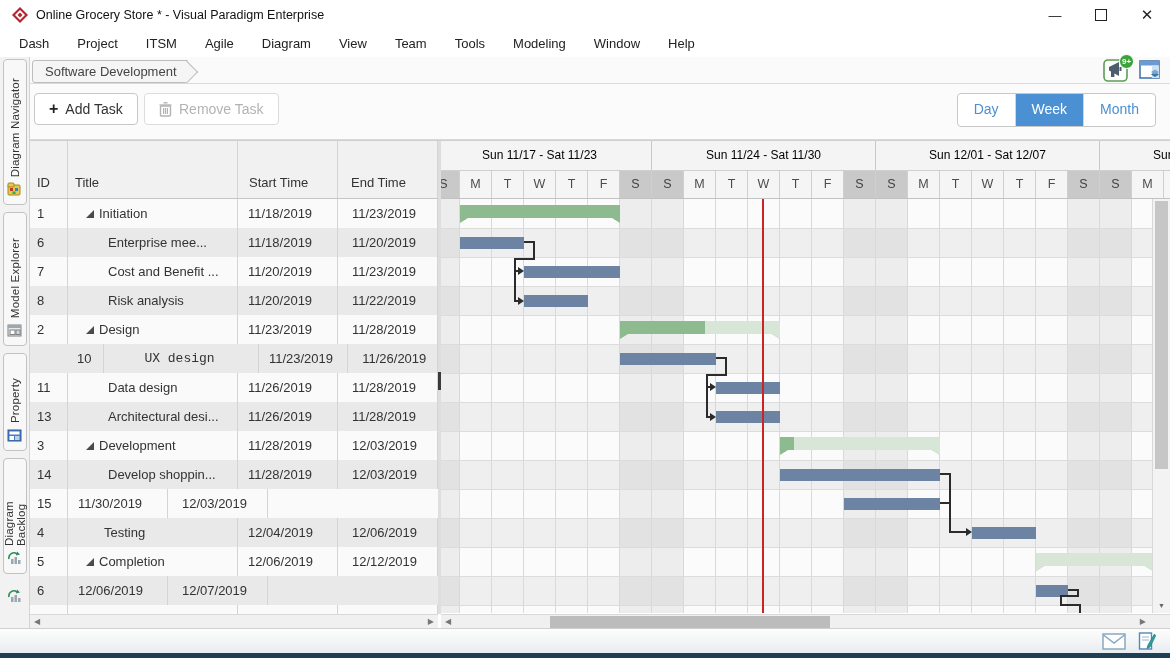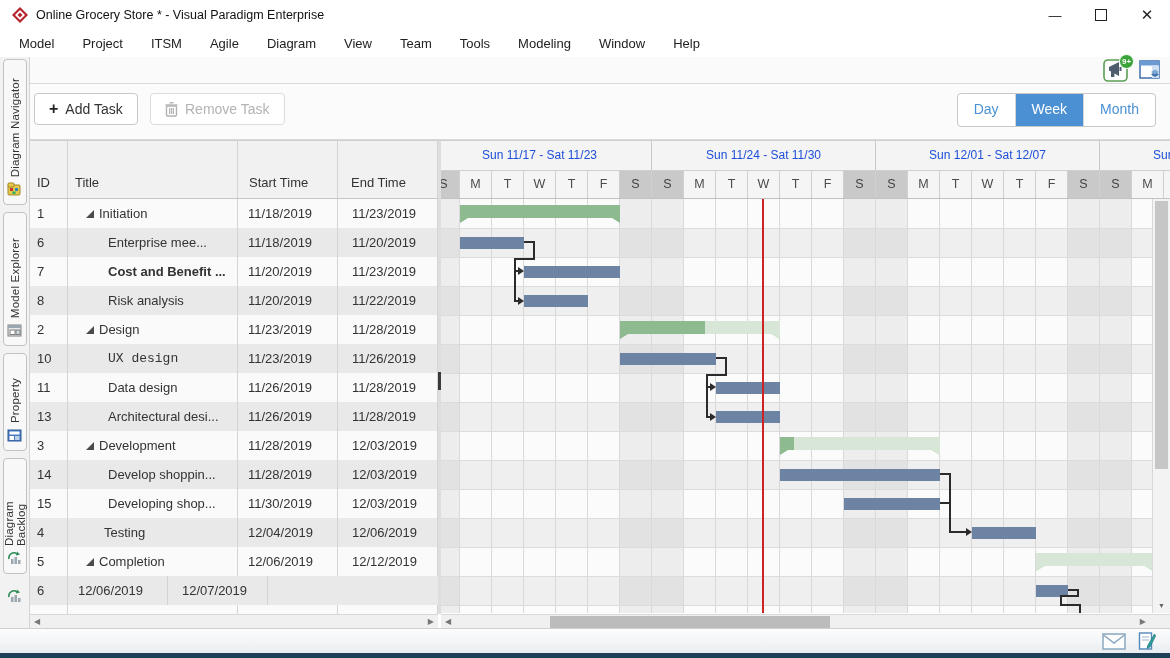--- a/index.html
+++ b/index.html
@@ -25,40 +25,40 @@
   
   .tabbar{position:absolute;left:0;top:0;width:100%;height:27px;background:#fafafa;border-bottom:1px solid #dadada;box-sizing:border-box;}
   .doc-tab{position:absolute;left:2px;top:3px;height:21px;line-height:21px;padding:0 10px 0 12px;background:#f5f5f5;border:1px solid #bdbdbd;border-radius:3px 0 0 3px;font-size:13px;color:#444;}
   .doc-tab::after{content:"";position:absolute;right:-8.5px;top:2.6px;width:14.8px;height:14.8px;background:#f5f5f5;border-top:1px solid #bdbdbd;border-right:1px solid #bdbdbd;transform:rotate(45deg);}
   .tab-icons{position:absolute;right:8px;top:1px;display:flex;gap:10px;align-items:center;}
   .icon-btn{position:relative;display:flex;}
   .badge{position:absolute;right:-5px;top:-4px;width:13px;height:13px;border-radius:50%;background:#3aa33a;border:1px solid #fff;color:#fff;font-size:8px;font-weight:bold;display:flex;align-items:center;justify-content:center;}
   
   .toolbar{position:absolute;left:0;top:27px;width:100%;height:56px;background:#fbfbfb;border-bottom:1px solid #d9d9d9;box-sizing:border-box;}
   .btn{position:absolute;top:9px;height:32px;border:1px solid #c8c8c8;border-radius:4px;background:#fff;font-size:14px;color:#333;display:flex;align-items:center;gap:7px;padding:0 14px;box-sizing:border-box;}
-  .btn.disabled{color:#b3b3b3;border-color:#dcdcdc;margin-left:6px;}
+  .btn.disabled{color:#b3b3b3;border-color:#dcdcdc;}
   .plus{font-size:16px;font-weight:bold;color:#222;}
   .seg{position:absolute;right:14px;top:9px;height:32px;border:1px solid #c8c8c8;border-radius:4px;background:#fff;display:flex;overflow:hidden;}
   .seg-btn{padding:0 16px;line-height:30px;font-size:14px;color:#4a90d2;border-left:1px solid #d5d5d5;}
   .seg-btn:first-child{border-left:none;}
   .seg-btn.active{background:#4a90d2;color:#fff;}
   
   .panel{position:absolute;left:0;top:83px;width:1140px;height:488px;background:#fff;border-top:1px solid #cfcfcf;box-sizing:border-box;}
   .tbl-header{position:absolute;left:0;top:0;width:408px;height:58px;background:#f1f1f1;border-bottom:1px solid #c6c6c6;box-sizing:border-box;display:flex;}
   .hcell{box-sizing:border-box;border-right:1px solid #d4d4d4;display:flex;align-items:flex-end;padding:0 0 8px 7px;font-size:13px;color:#333;}
   .tbl-rows{position:absolute;left:0;top:58px;width:408px;}
   .trow{display:flex;height:29px;box-sizing:border-box;}
   .trow.alt{background:#e9e9e9;} .trow.lite{background:#fafafa;}
   .tcell{box-sizing:border-box;border-right:1px solid #d4d4d4;line-height:29px;font-size:13px;color:#333;overflow:hidden;white-space:nowrap;display:flex;align-items:center;}
   .tri{width:0;height:0;border-left:8px solid transparent;border-bottom:8px solid #4a4a4a;margin-right:5px;flex:none;}
   .splitter{position:absolute;left:408px;top:0;width:3px;height:473px;background:#dedede;}
   .split-handle{position:absolute;left:408px;top:231px;width:3px;height:18px;background:#3a3a3a;}
   .chart{position:absolute;left:411px;top:0;width:729px;height:473px;overflow:hidden;}
   .week-row{position:absolute;left:0;top:0;width:100%;height:30px;background:#f4f4f4;border-bottom:1px solid #cfcfcf;box-sizing:border-box;}
-  .wcell{position:absolute;top:0;height:29px;line-height:29px;text-align:center;font-size:12px;color:#1d4ed8;border-right:1px solid #c8c8c8;box-sizing:border-box;overflow:hidden;}
+  .wcell{position:absolute;top:0;height:29px;line-height:29px;text-align:center;font-size:12px;color:#000000;border-right:1px solid #c8c8c8;box-sizing:border-box;overflow:hidden;}
   .day-row{position:absolute;left:0;top:30px;width:100%;height:28px;background:#f5f5f5;border-bottom:1px solid #c2c2c2;box-sizing:border-box;}
   .dcell{position:absolute;top:0;height:27px;line-height:27px;width:32px;text-align:center;font-size:12.5px;color:#4c4c4c;border-right:1px solid #cfcfcf;box-sizing:border-box;background:#f5f5f5;}
   .dcell.we{background:#c9c9c9;color:#424242;}
   .chart-body{position:absolute;left:0;top:58px;width:729px;height:414px;background:#fbfbfb;}
   .crow{position:absolute;left:0;width:100%;height:29px;}
   .crow.alt{background:#efefef;} .crow.lite{background:#fbfbfb;}
   .stripe{position:absolute;top:0;height:414px;background:rgba(90,90,90,0.085);}
   .vline{position:absolute;top:0;width:1px;height:414px;background:#d9d9d9;}
   .hline{position:absolute;left:0;width:100%;height:1px;background:#dcdcdc;}
   .bar{position:absolute;height:12px;}
@@ -94,21 +94,21 @@
     <div class="win-controls">
       <div class="win-btn">—</div>
       <div class="win-btn">
           <span class="max-glyph"></span>
         </div>
       <div class="win-btn" style="font-size:15px;">✕</div>
     </div>
   </div>
 
   <div class="menubar">
-      <div class="menu-item">Model</div>
+      <div class="menu-item">Dash</div>
       <div class="menu-item">Project</div>
       <div class="menu-item">ITSM</div>
       <div class="menu-item">Agile</div>
       <div class="menu-item">Diagram</div>
       <div class="menu-item">View</div>
       <div class="menu-item">Team</div>
       <div class="menu-item">Tools</div>
       <div class="menu-item">Modeling</div>
       <div class="menu-item">Window</div>
       <div class="menu-item">Help</div>
@@ -158,20 +158,21 @@
           <polygon points="10,0.5 13,3.5 9,4.5" fill="#2e8b57"></polygon>
           <rect x="4" y="8" width="2.5" height="5" fill="#9aa7b0"></rect>
           <rect x="7.5" y="6" width="2.5" height="7" fill="#9aa7b0"></rect>
           <rect x="11" y="9" width="2.5" height="4" fill="#9aa7b0"></rect>
         </svg></span>
     </div>
 
   <div class="main">
 
     <div class="tabbar">
+      <div class="doc-tab">Software Development</div>
       <div class="tab-icons">
         <div class="icon-btn">
           <svg width="26" height="24" viewBox="0 0 26 24">
               <rect x="1" y="2" width="23" height="21" rx="4" fill="#fff" stroke="#5a9e53" stroke-width="1.6"></rect>
               <polygon points="6,9 16,4 16,18 6,12.5" fill="#4e5d6b"></polygon>
               <rect x="8" y="12" width="3.4" height="7" fill="#4e5d6b"></rect>
               <rect x="16.5" y="9" width="2" height="4" fill="#4e5d6b"></rect>
             </svg>
           <span class="badge">9+</span>
         </div>
@@ -232,21 +233,21 @@
           <div class="trow alt">
             <div class="tcell" style="width: 38px; padding-left: 7px;">6</div>
             <div class="tcell" style="width: 170px; padding-left: 40px;">
               <span>Enterprise mee...</span>
             </div>
             <div class="tcell" style="width: 100px; padding-left: 10px;">11/18/2019</div>
             <div class="tcell" style="width: 100px; padding-left: 14px;">11/20/2019</div>
           </div>
           <div class="trow lite">
             <div class="tcell" style="width: 38px; padding-left: 7px;">7</div>
-            <div class="tcell" style="width: 170px; padding-left: 40px; font-weight: bold;">
+            <div class="tcell" style="width: 170px; padding-left: 40px;">
               <span>Cost and Benefit ...</span>
             </div>
             <div class="tcell" style="width: 100px; padding-left: 10px;">11/20/2019</div>
             <div class="tcell" style="width: 100px; padding-left: 14px;">11/23/2019</div>
           </div>
           <div class="trow alt">
             <div class="tcell" style="width: 38px; padding-left: 7px;">8</div>
             <div class="tcell" style="width: 170px; padding-left: 40px;">
               <span>Risk analysis</span>
             </div>
@@ -256,21 +257,21 @@
           <div class="trow lite">
             <div class="tcell" style="width: 38px; padding-left: 7px;">2</div>
             <div class="tcell" style="width: 170px; padding-left: 18px;">
               <span class="tri"></span>
               <span>Design</span>
             </div>
             <div class="tcell" style="width: 100px; padding-left: 10px;">11/23/2019</div>
             <div class="tcell" style="width: 100px; padding-left: 14px;">11/28/2019</div>
           </div>
           <div class="trow alt">
-            <div class="tcell" style="width: 38px; padding-left: 7px;">10</div>
+            <div class="tcell" style="width: 38px; padding-left: 7px; margin-left: 40px;">10</div>
             <div class="tcell" style="width: 170px; padding-left: 40px; font-family: Liberation Mono, monospace;">
               <span>UX design</span>
             </div>
             <div class="tcell" style="width: 100px; padding-left: 10px;">11/23/2019</div>
             <div class="tcell" style="width: 100px; padding-left: 14px;">11/26/2019</div>
           </div>
           <div class="trow lite">
             <div class="tcell" style="width: 38px; padding-left: 7px;">11</div>
             <div class="tcell" style="width: 170px; padding-left: 40px;">
               <span>Data design</span>
@@ -298,23 +299,20 @@
           <div class="trow alt">
             <div class="tcell" style="width: 38px; padding-left: 7px;">14</div>
             <div class="tcell" style="width: 170px; padding-left: 40px;">
               <span>Develop shoppin...</span>
             </div>
             <div class="tcell" style="width: 100px; padding-left: 10px;">11/28/2019</div>
             <div class="tcell" style="width: 100px; padding-left: 14px;">12/03/2019</div>
           </div>
           <div class="trow lite">
             <div class="tcell" style="width: 38px; padding-left: 7px;">15</div>
-            <div class="tcell" style="width: 170px; padding-left: 40px;">
-              <span>Developing shop...</span>
-            </div>
             <div class="tcell" style="width: 100px; padding-left: 10px;">11/30/2019</div>
             <div class="tcell" style="width: 100px; padding-left: 14px;">12/03/2019</div>
           </div>
           <div class="trow alt">
             <div class="tcell" style="width: 38px; padding-left: 7px;">4</div>
             <div class="tcell" style="width: 170px; padding-left: 36px;">
               <span>Testing</span>
             </div>
             <div class="tcell" style="width: 100px; padding-left: 10px;">12/04/2019</div>
             <div class="tcell" style="width: 100px; padding-left: 14px;">12/06/2019</div>

